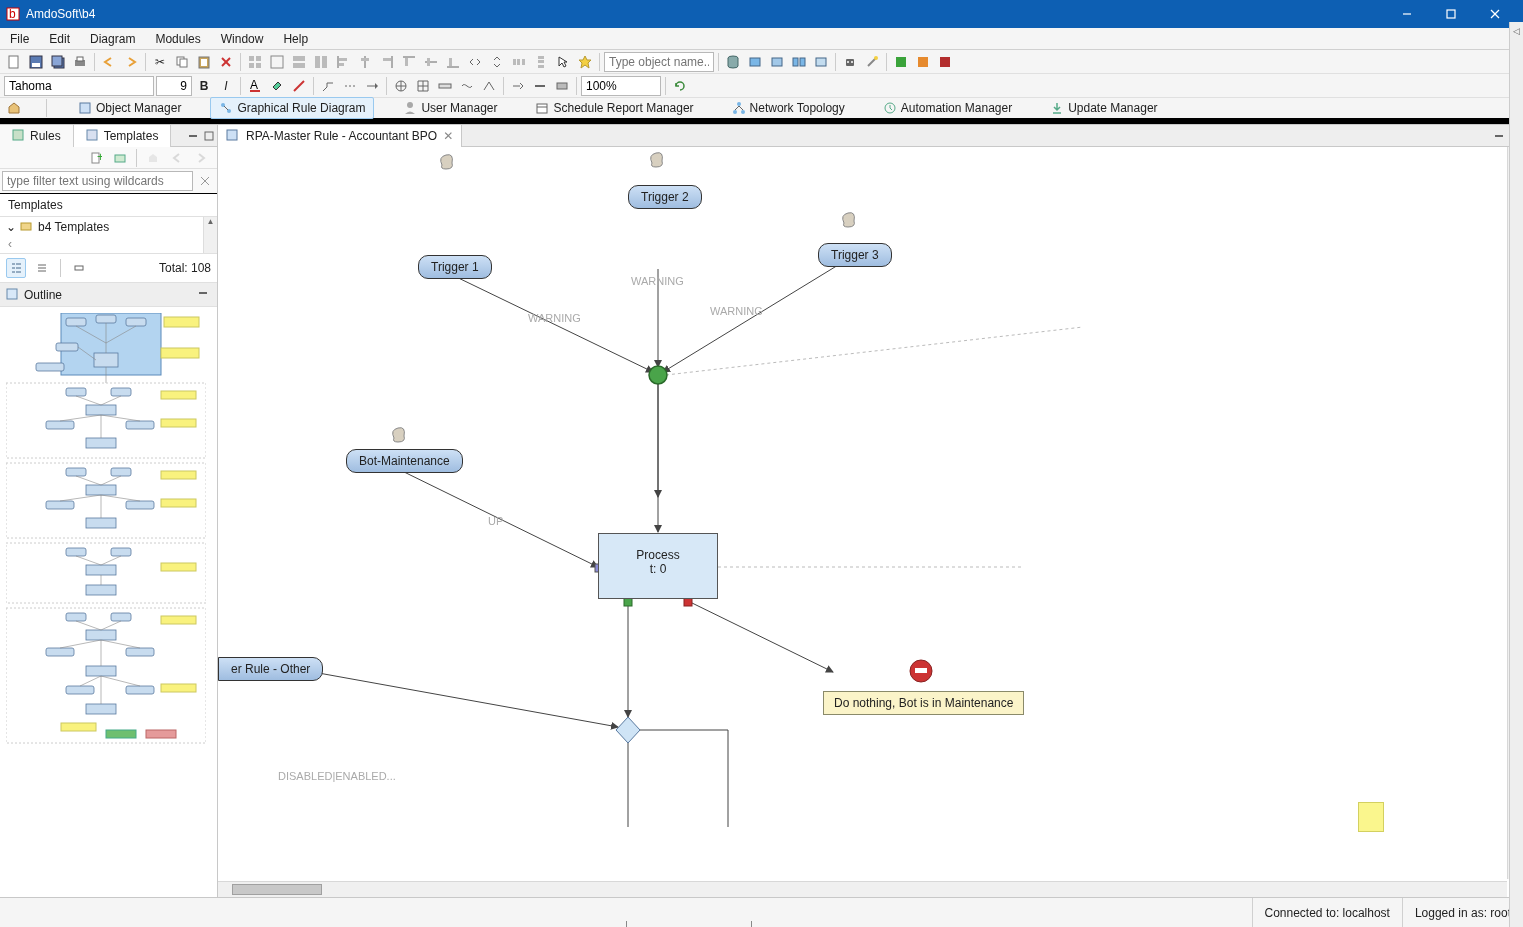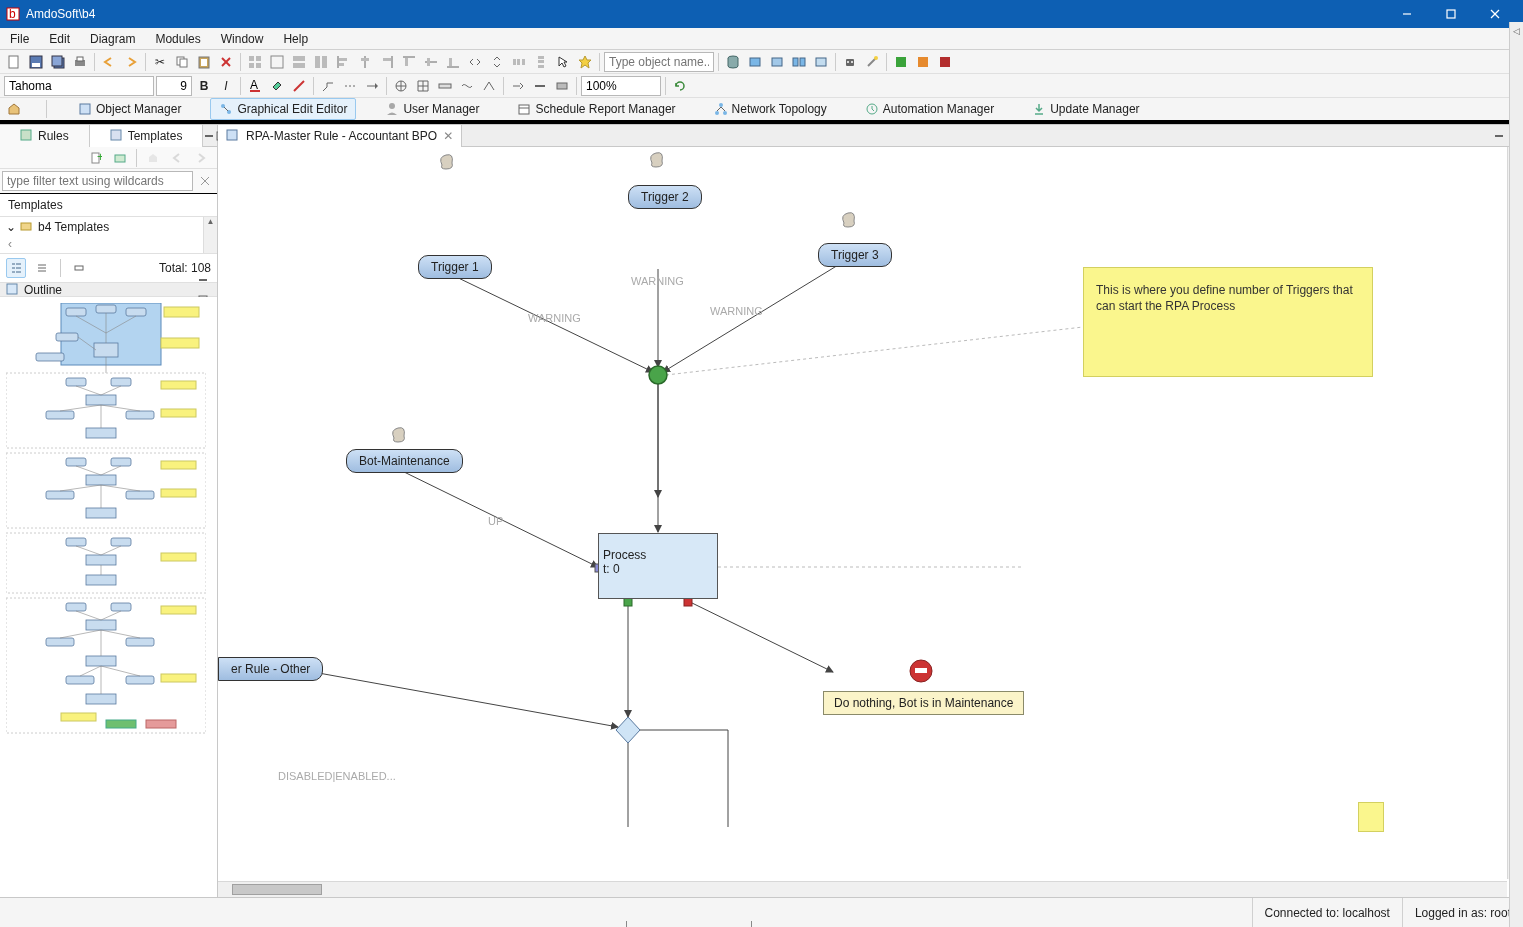--- a/index.html
+++ b/index.html
@@ -8,46 +8,46 @@
 .titlebar{height:28px;background:#0d5fb3;color:#fff;display:flex;align-items:center;padding:0 6px;justify-content:space-between}
 .titlebar-left{display:flex;align-items:center;gap:6px}
 .winbtns{display:flex}
 .winbtn{width:44px;height:28px;display:flex;align-items:center;justify-content:center}
 .menubar{height:22px;display:flex;align-items:stretch;border-bottom:1px solid #d0d0d0;background:#f5f5f5}
 .menuitem{padding:0 10px;display:flex;align-items:center}
 .toolbar{height:24px;background:#f5f5f5;border-bottom:1px solid #e0e0e0;display:flex;align-items:center;gap:2px;padding:0 4px}
 .tbtn{width:20px;height:20px;display:flex;align-items:center;justify-content:center;border:1px solid transparent;border-radius:2px}
 .tsep{width:1px;height:18px;background:#ccc;margin:0 2px}
 .tinput{border:1px solid #b8b8b8;height:20px;font-size:12px;padding:0 4px;background:#fff}
-.tabbar{height:26px;background:#f5f5f5;display:flex;align-items:center;padding:2px 4px;gap:20px;border-bottom:4px solid #000000}
+.tabbar{height:26px;background:#f5f5f5;display:flex;align-items:center;padding:2px 4px;gap:20px;border-bottom:6px solid #000000}
 .tab{display:flex;align-items:center;gap:4px;padding:3px 8px;border:1px solid transparent;border-radius:2px}
 .tab.active{background:#e5f1fb;border-color:#99c9ef}
 
 .main{flex:1;display:flex;min-height:0;border-top:1px solid #c8c8c8}
 .leftpane{width:218px;display:flex;flex-direction:column;border-right:1px solid #c8c8c8;background:#f9f9f9;min-height:0}
 .lp-tabs{height:22px;display:flex;align-items:center;border-bottom:1px solid #c8c8c8;background:#eee}
-.lp-tab{padding:0 20px;height:22px;display:flex;align-items:center;gap:4px;border-right:1px solid #ccc;background:#f9f9f9}
+.lp-tab{padding:0 12px;height:22px;display:flex;align-items:center;gap:4px;border-right:1px solid #ccc;background:#f9f9f9}
 .lp-tab.active{background:#fff}
 .lp-tbar{height:22px;display:flex;align-items:center;justify-content:flex-end;gap:4px;padding:0 6px;border-bottom:1px solid #e0e0e0}
 .lp-filter{padding:2px;border-bottom:1px solid #000000;display:flex;gap:2px}
 .lp-filter input{flex:1}
 .lp-head{padding:4px 8px;background:#fff;border-bottom:1px solid #e0e0e0}
 .lp-tree{flex:0 0 auto;background:#fff;border-bottom:1px solid #e0e0e0;padding:2px 6px;overflow:auto;position:relative}
 .lp-treestat{display:flex;align-items:center;gap:6px;padding:4px 6px;border-bottom:1px solid #e0e0e0;background:#fff}
 
-.outline-head{height:14px;display:flex;align-items:center;padding:0 6px;gap:16px;background:#eee;border-bottom:1px solid #e0e0e0;justify-content:space-between}
+.outline-head{height:24px;display:flex;padding:0 6px;gap:16px;background:#eee;border-bottom:1px solid #e0e0e0;justify-content:space-between}
 .outline{flex:1;overflow:auto;background:#fff;padding:6px}
 
 .editor{flex:1;display:flex;flex-direction:column;min-width:0}
 .ed-tab{height:22px;display:flex;align-items:center;border-bottom:1px solid #c8c8c8;background:#eee}
 .ed-tabi{height:22px;display:flex;align-items:center;gap:6px;padding:0 8px;background:#fff;border-right:1px solid #c8c8c8}
 .canvas{flex:1;background:#fff;position:relative;overflow:hidden}
 .canvas-inner{position:absolute;inset:0}
 
-.node{position:absolute;text-align:left}
+.node{position:absolute;text-align:center}
 .rnode{border:1px solid #333;border-radius:10px;background:linear-gradient(#cde0f5,#9fbde0);padding:4px 12px;font-size:12px}
 .branch{border:1px solid #555;background:#d7e8f7;width:120px;padding:14px 4px 22px 4px;font-size:12px;position:relative}
 .msgnode{border:1px solid #8a8a6a;background:#fbf4c9;padding:4px 10px;font-size:12px}
 .sticky{position:absolute;background:#faf68d;border:1px solid #d3d060;padding:14px 12px;font-size:12px;color:#333;line-height:1.35}
 .edge-lbl{position:absolute;color:#aaa;font-size:11px}
 
 .statusbar{height:30px;background:#f5f5f5;border-top:1px solid #c8c8c8;display:flex;align-items:center}
 .statcell{padding:0 12px;border-left:1px solid #d0d0d0;height:100%;display:flex;align-items:center}
 
 .ico{display:inline-block;width:14px;height:14px;vertical-align:middle}
@@ -426,21 +426,21 @@
       <span>Object Manager</span>
     </div>
   <div class="tab active">
       <span class="ico">
         <svg width="14" height="14">
           <circle cx="4" cy="4" r="2" fill="#7ab6e6"></circle>
           <circle cx="10" cy="10" r="2" fill="#7ab6e6"></circle>
           <line x1="5" y1="5" x2="9" y2="9" stroke="#666"></line>
         </svg>
       </span>
-      <span>Graphical Edit Editor</span>
+      <span>Graphical Rule Diagram</span>
     </div>
   <div class="tab">
       <span class="ico">
         <svg width="14" height="14">
           <circle cx="7" cy="4" r="3" fill="#a8a8a8"></circle>
           <path d="M2 13 Q7 8 12 13" fill="#a8a8a8"></path>
         </svg>
       </span>
       <span>User Manager</span>
     </div>
@@ -783,21 +783,20 @@
         </div>
         <div class="node msgnode" style="left:605px;top:544px"><span>Do nothing, Bot is in Maintenance</span></div>
         <div class="node rnode" style="left:0px;top:510px;border-top-left-radius:0;border-bottom-left-radius:0"><span>er Rule - Other</span></div>
 
         <div class="edge-lbl" style="left:310px;top:165px">WARNING</div>
         <div class="edge-lbl" style="left:413px;top:128px">WARNING</div>
         <div class="edge-lbl" style="left:492px;top:158px">WARNING</div>
         <div class="edge-lbl" style="left:270px;top:368px">UP</div>
         <div class="edge-lbl" style="left:60px;top:623px">DISABLED|ENABLED...</div>
 
-        <div class="sticky" style="left:865px;top:120px;width:290px;height:110px"><span>This is where you define number of Triggers that can start the RPA Process</span></div>
         <div class="sticky" style="left:1140px;top:655px;width:15px;height:30px"></div>
 
         <div class="scroll-right">
             <div class="scroll-thumb" style="left:2px;right:2px;top:14px;height:60px"></div>
           </div>
         <div class="scroll-bottom">
             <div class="scroll-thumb" style="top:2px;bottom:2px;left:14px;width:90px"></div>
           </div>
       </div>
     </div>

